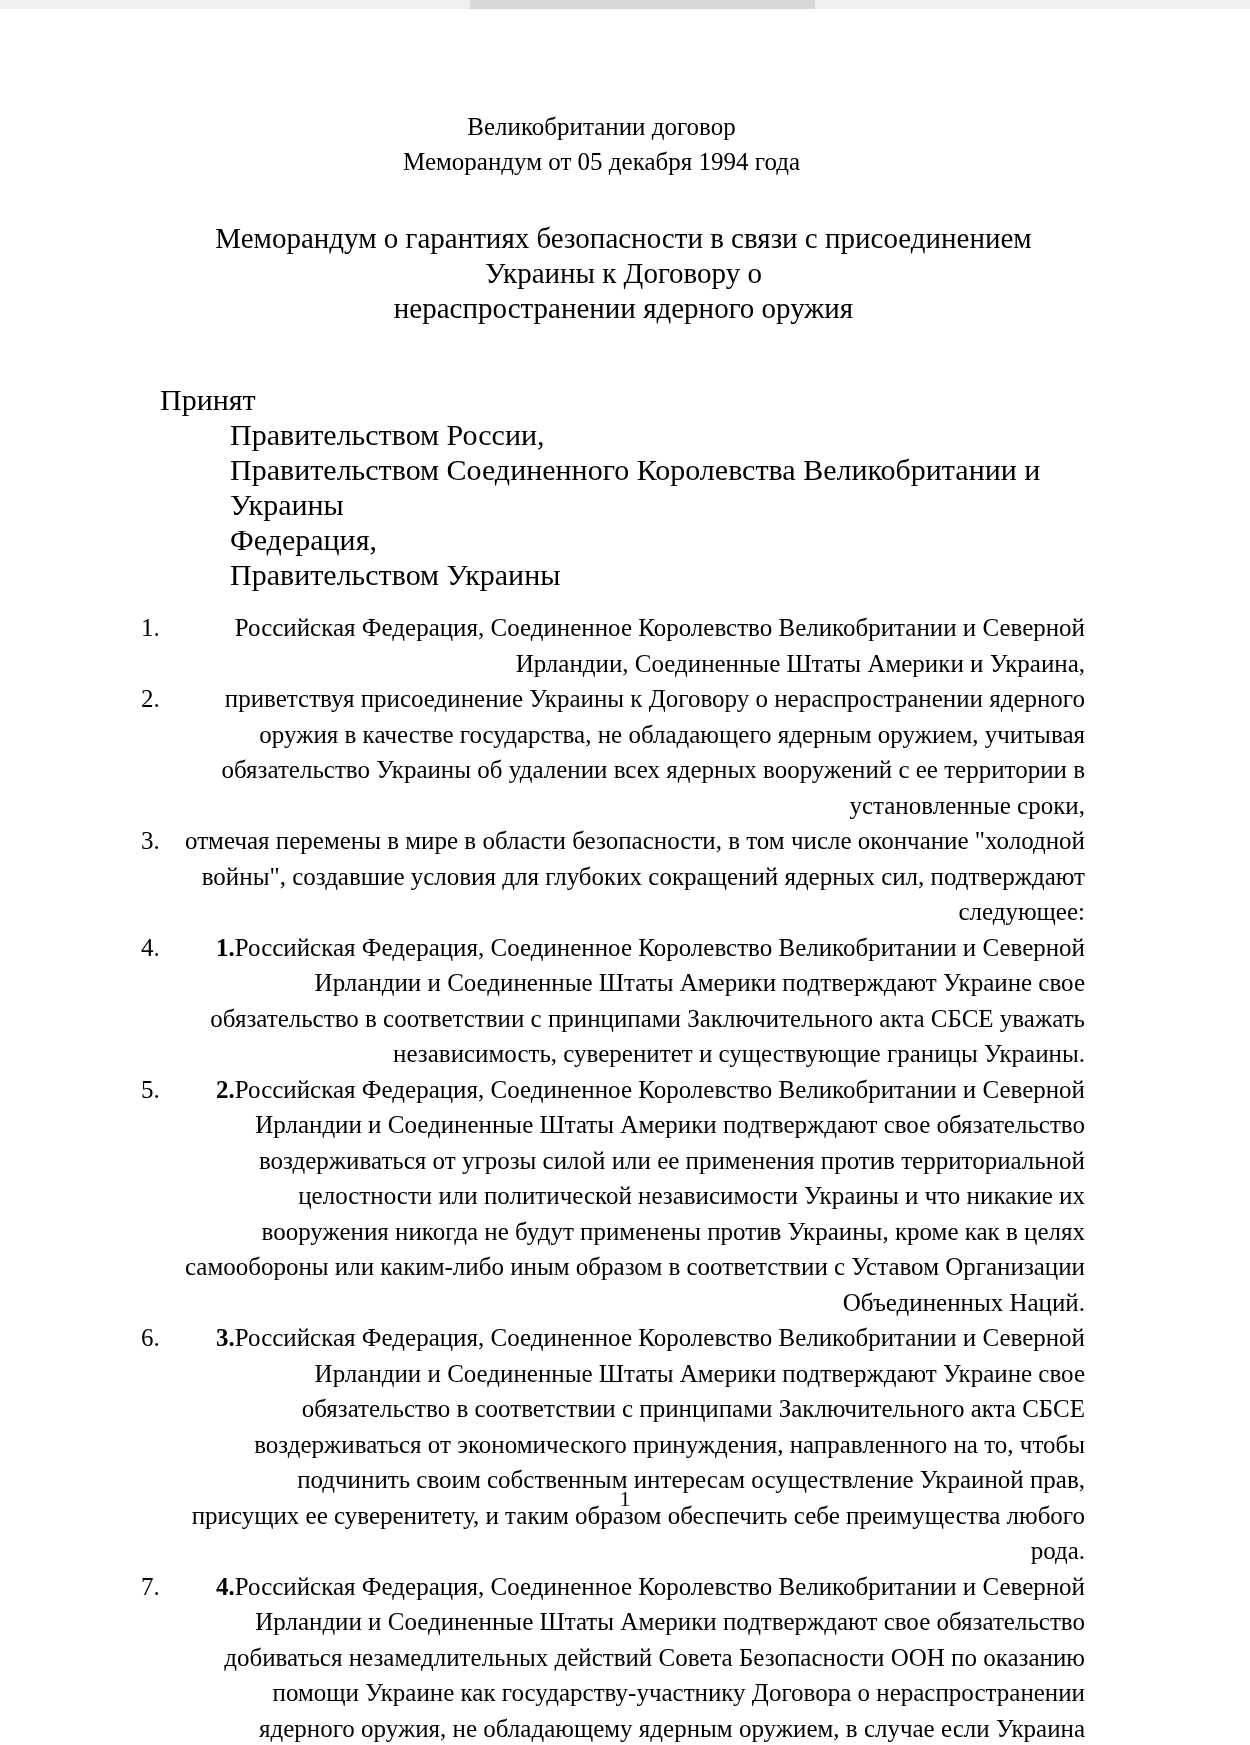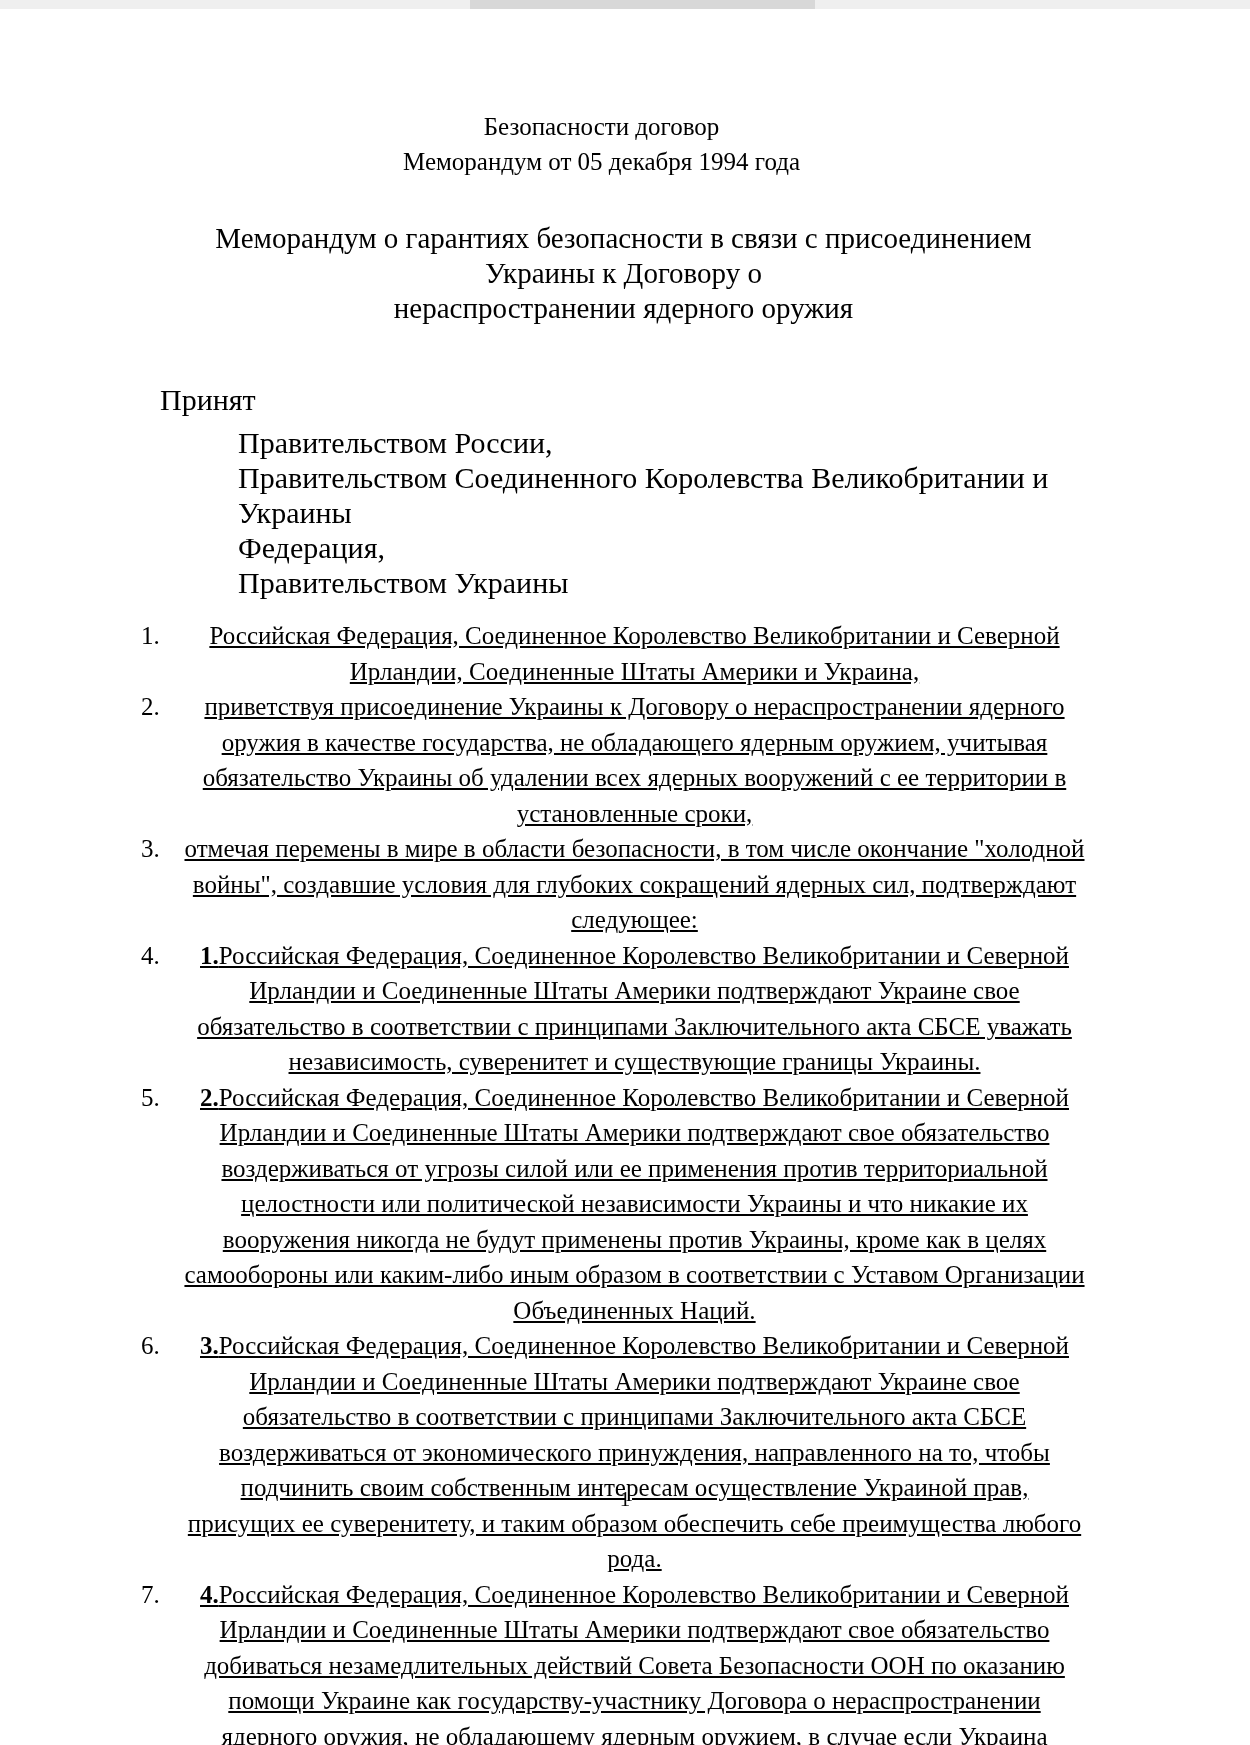--- a/index.html
+++ b/index.html
@@ -65,40 +65,39 @@
 
   
   .preamble {
     font-size: 30px;
     line-height: 35px;
     padding-top: 56px;
     padding-left: 42px;
   }
   .preamble-accepted { display: block; }
   .preamble-list {
-    margin: 8px;
+    margin: 0;
     padding: 0 0 0 70px;
     list-style: none;
   }
   .preamble-list li { display: block; }
 
   
   ol.clauses {
     margin: 18px 0 0 0;
     padding: 0 0 0 48px;
     font-size: 25px;
     line-height: 35.5px;
     list-style-position: outside;
     list-style-type: decimal;
   }
   ol.clauses > li {
     padding-left: 18px;
     margin-bottom: 0px;
-    text-align: center;
-    text-decoration: underline;
+    text-align: right;
   }
   ol.clauses > li::marker {
     font-family: "Liberation Serif", "DejaVu Serif", serif;
     font-size: 25px;
   }
   .clause-num {
     font-weight: bold;
   }
 
   
@@ -115,21 +114,21 @@
 <body>
 
 <div class="viewer-chrome">
   <div class="viewer-chrome-tab"></div>
 </div>
 
 <div class="page">
   <div class="page-inner">
 
     <div class="title-block">
-      <span class="title-line">Безопасности договор</span>
+      <span class="title-line">Великобритании договор</span>
       <span class="title-line">Меморандум от 05 декабря 1994 года</span>
     </div>
 
     <div class="subtitle-block">
       <span class="title-line">Меморандум о гарантиях безопасности в связи с присоединением Украины к Договору о</span>
       <span class="title-line">нераспространении ядерного оружия</span>
     </div>
 
     <div class="preamble">
       <span class="preamble-accepted">Принят</span>

